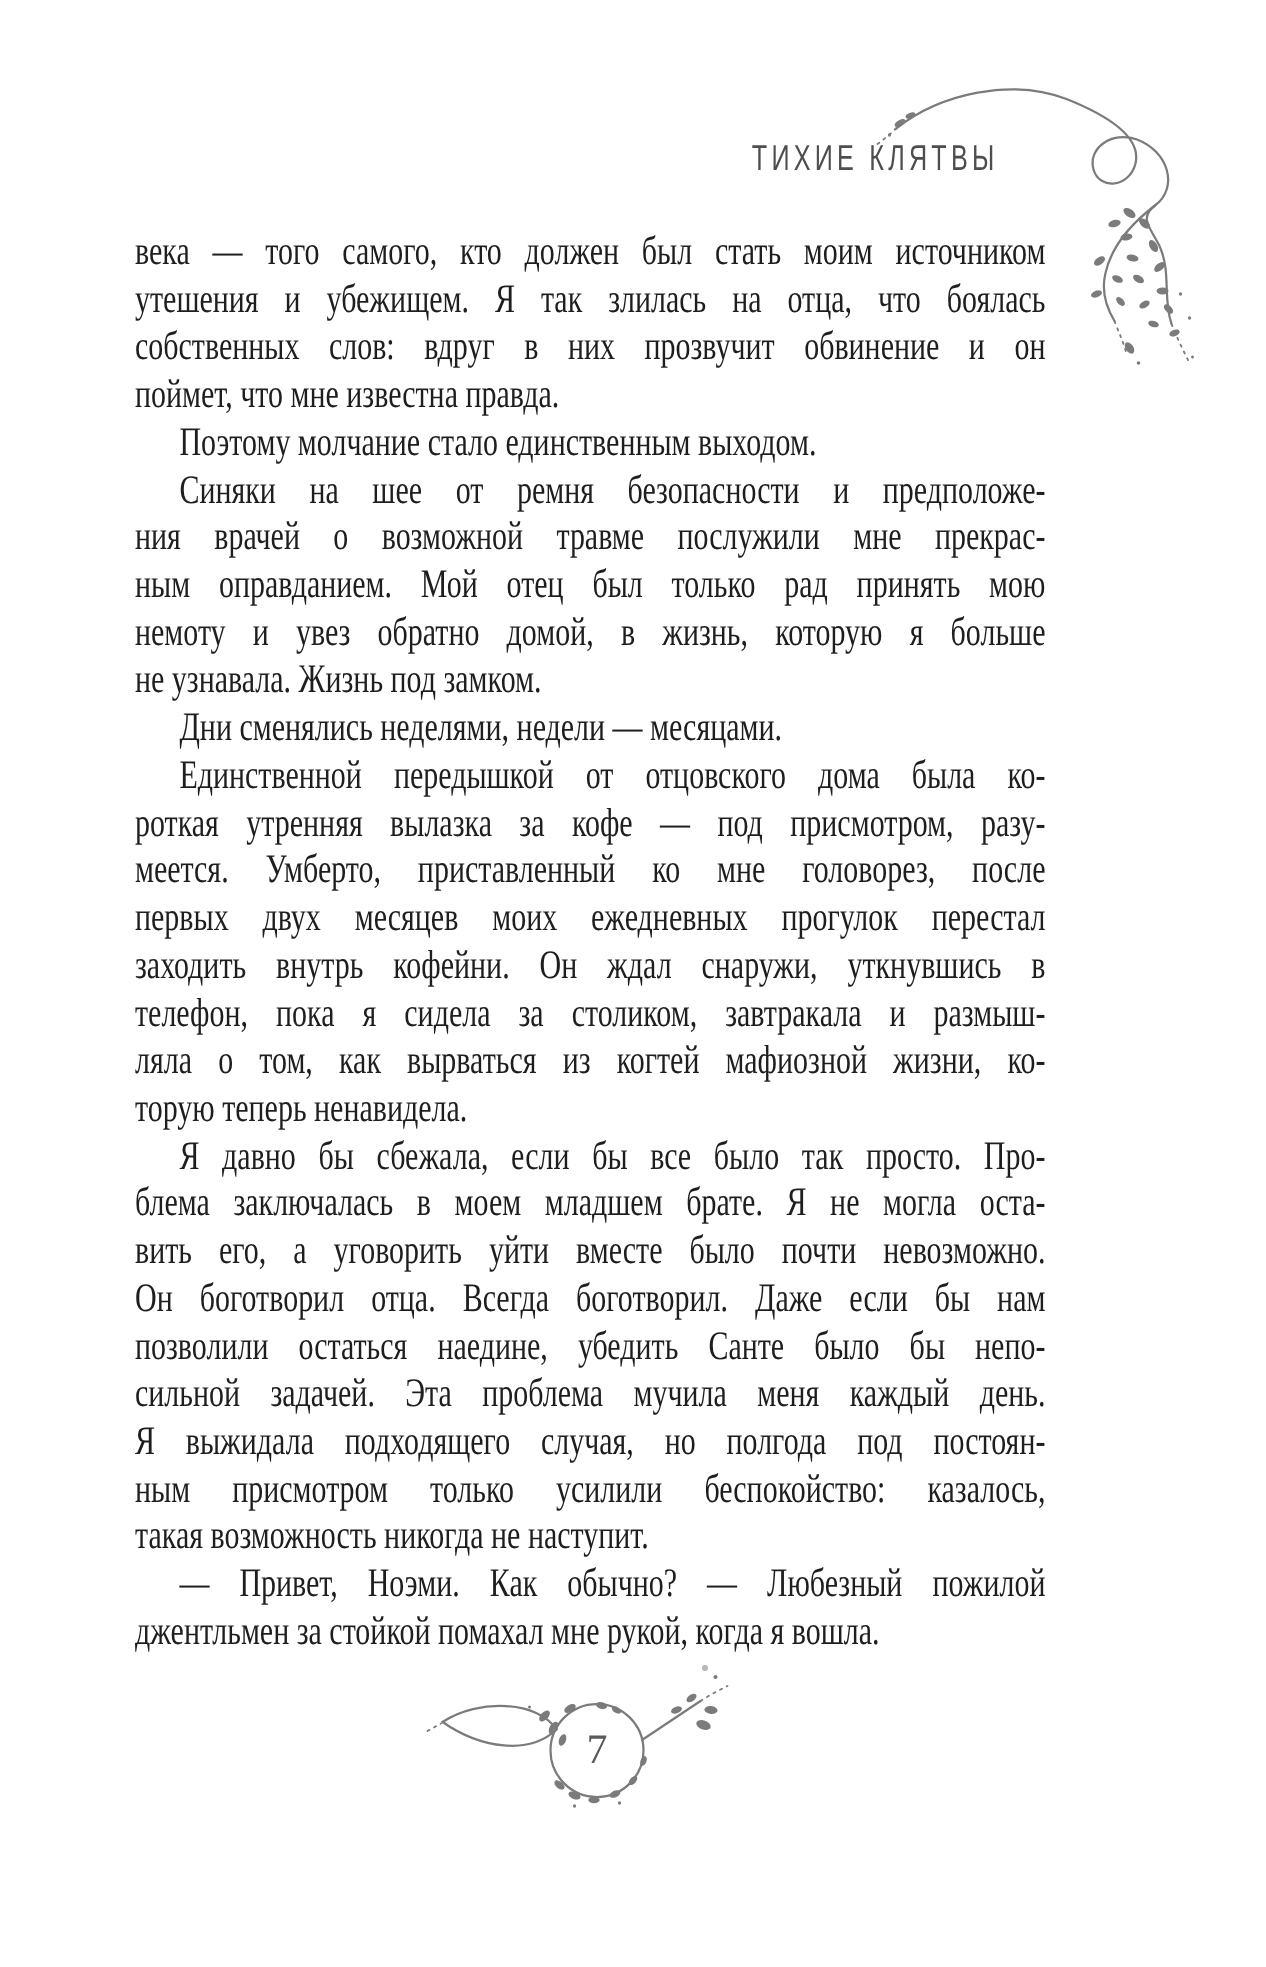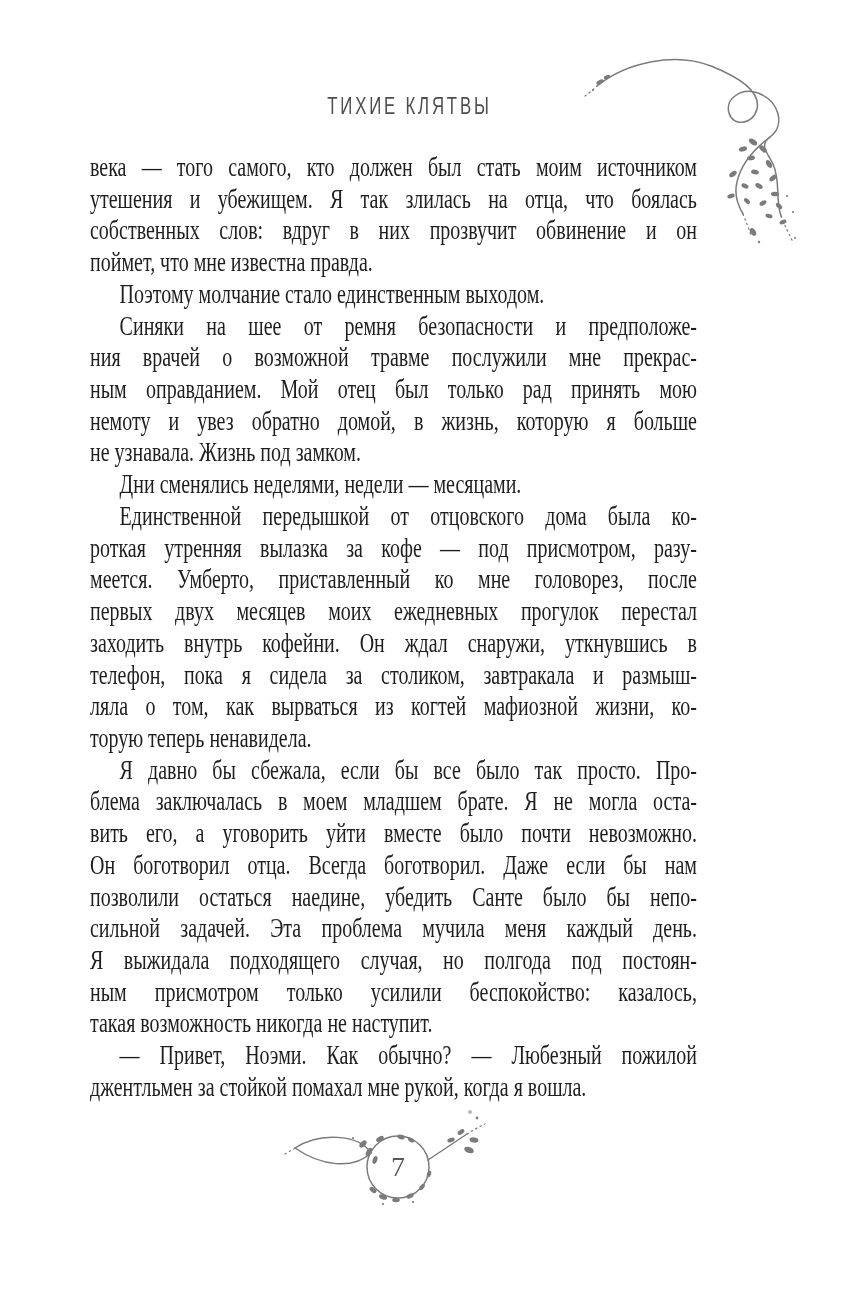--- a/index.html
+++ b/index.html
@@ -10,21 +10,21 @@
     --page-number:#5a5a5a;
   }
   *{margin:0;padding:0;box-sizing:border-box;}
   html,body{background:var(--background);}
   body{
     width:844px;height:1311px;position:relative;overflow:hidden;
     font-family:"Liberation Serif", serif;
   }
   
   .running-title-wrap{
-    position:absolute;left:106px;top:92px;width:607px;text-align:center;
+    position:absolute;left:94px;top:92px;width:607px;text-align:right;
   }
   .running-title{
     display:inline-block;
     font-family:"Liberation Sans", sans-serif;
     font-size:24px;font-weight:400;color:var(--running-title);
     letter-spacing:4px;
     transform:scaleX(0.70);transform-origin:50% 50%;
     white-space:nowrap;
   }
   

